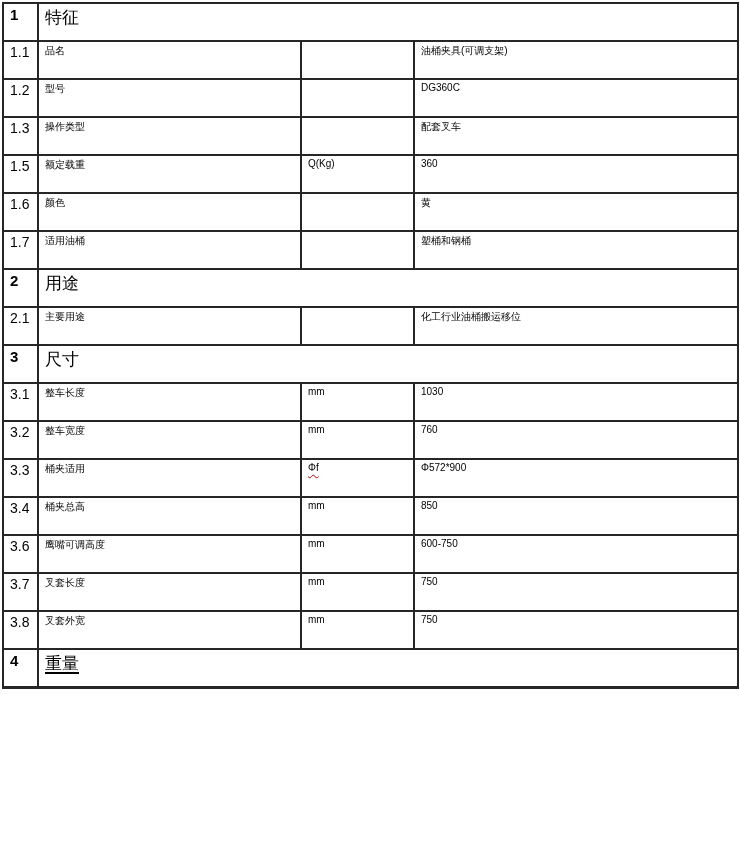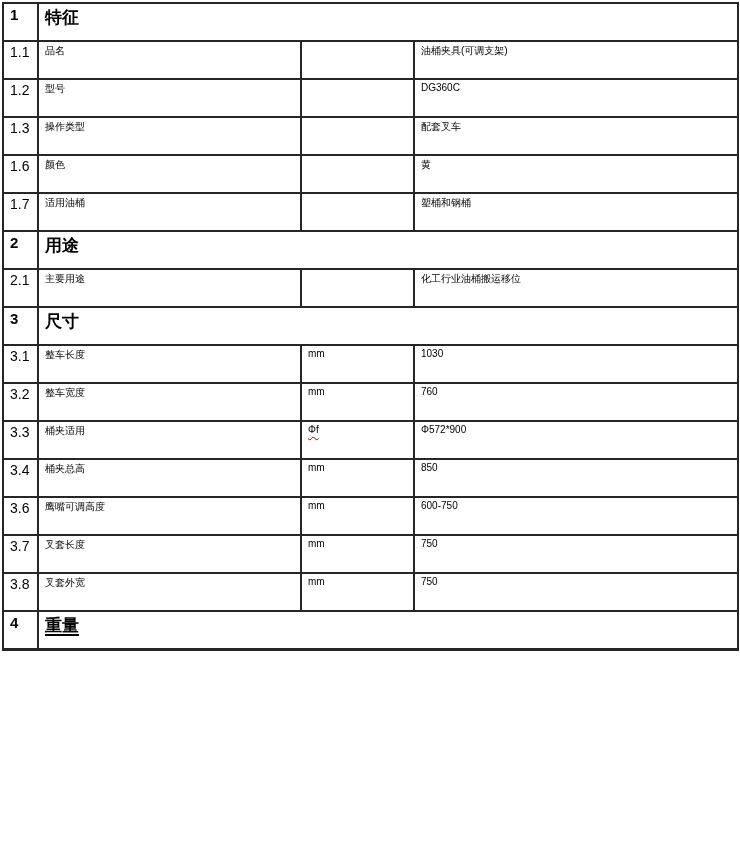--- a/index.html
+++ b/index.html
@@ -26,21 +26,21 @@
     overflow: hidden;
     white-space: nowrap;
   }
   tr.row { height: 38px; }
   td.c-num {
     font-size: 14px;
     font-family: "Liberation Sans", sans-serif;
   }
   tr.section td.c-num { font-weight: bold; font-size: 15px; }
   td.c-title {
-    font-weight: bold;
+    font-weight: normal;
     font-size: 17px;
     padding-left: 8px;
   }
   td.c-name, td.c-unit, td.c-value {
     font-size: 10px;
     padding-left: 8px;
   }
   .underlined {
     text-decoration: underline;
     text-decoration-thickness: 2px;
@@ -84,20 +84,26 @@
   </tr>
 
   <tr class="row">
     <td class="c-num">1.3</td>
     <td class="c-name">操作类型</td>
     <td class="c-unit"></td>
     <td class="c-value">配套叉车</td>
   </tr>
 
 
+  <tr class="row">
+    <td class="c-num">1.5</td>
+    <td class="c-name">额定载重</td>
+    <td class="c-unit">Q(Kg)</td>
+    <td class="c-value">360</td>
+  </tr>
 
   <tr class="row">
     <td class="c-num">1.6</td>
     <td class="c-name">颜色</td>
     <td class="c-unit"></td>
     <td class="c-value">黄</td>
   </tr>
 
   <tr class="row">
     <td class="c-num">1.7</td>

